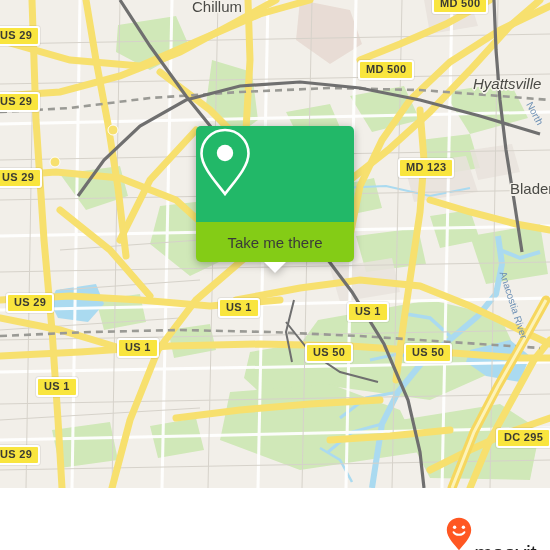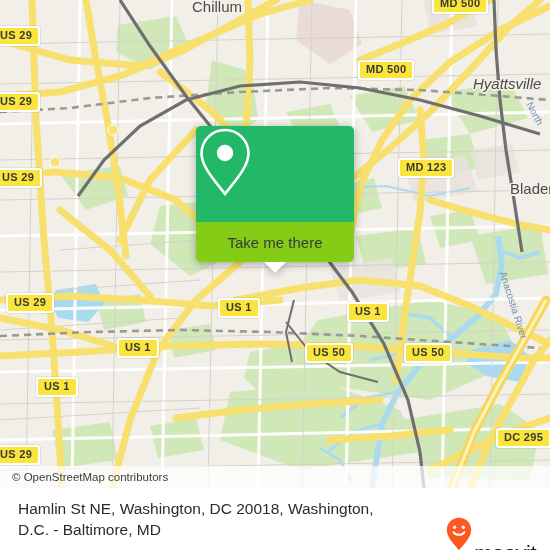--- a/index.html
+++ b/index.html
@@ -310,27 +310,23 @@
             <circle cx="29" cy="27" r="8.2" fill="#ffffff"></circle>
           </svg>
         </span>
       </div>
       <div id="popup-foot">
         <span id="popup-foot-label">Take me there</span>
         <span id="popup-tail"></span>
       </div>
     </div>
 
-    <div id="attribution">
-      <span>© OpenStreetMap contributors</span>
-    </div>
   </div>
 
   <div id="footer">
-    <div id="footer-title">Hamlin St NE, Washington, DC 20018, Washington, D.C. - Baltimore, MD</div>
     <div id="brand">
       <span>
         <svg width="26" height="34" viewBox="0 0 26 34" xmlns="http://www.w3.org/2000/svg">
           <path d="M13 0.8 C6.2 0.8 0.8 6.2 0.8 13 C0.8 21 9.6 28.8 13 33.2 C16.4 28.8 25.2 21 25.2 13 C25.2 6.2 19.8 0.8 13 0.8 Z" fill="#ff5722"></path>
           <circle cx="8.6" cy="10.2" r="1.7" fill="#ffffff"></circle>
           <circle cx="17.4" cy="10.2" r="1.7" fill="#ffffff"></circle>
           <path d="M7.6 15.2 C9.4 18.6 16.6 18.6 18.4 15.2" stroke="#ffffff" stroke-width="2" fill="none" stroke-linecap="round"></path>
         </svg>
       </span>
       <span id="brand-name">moovit</span>

